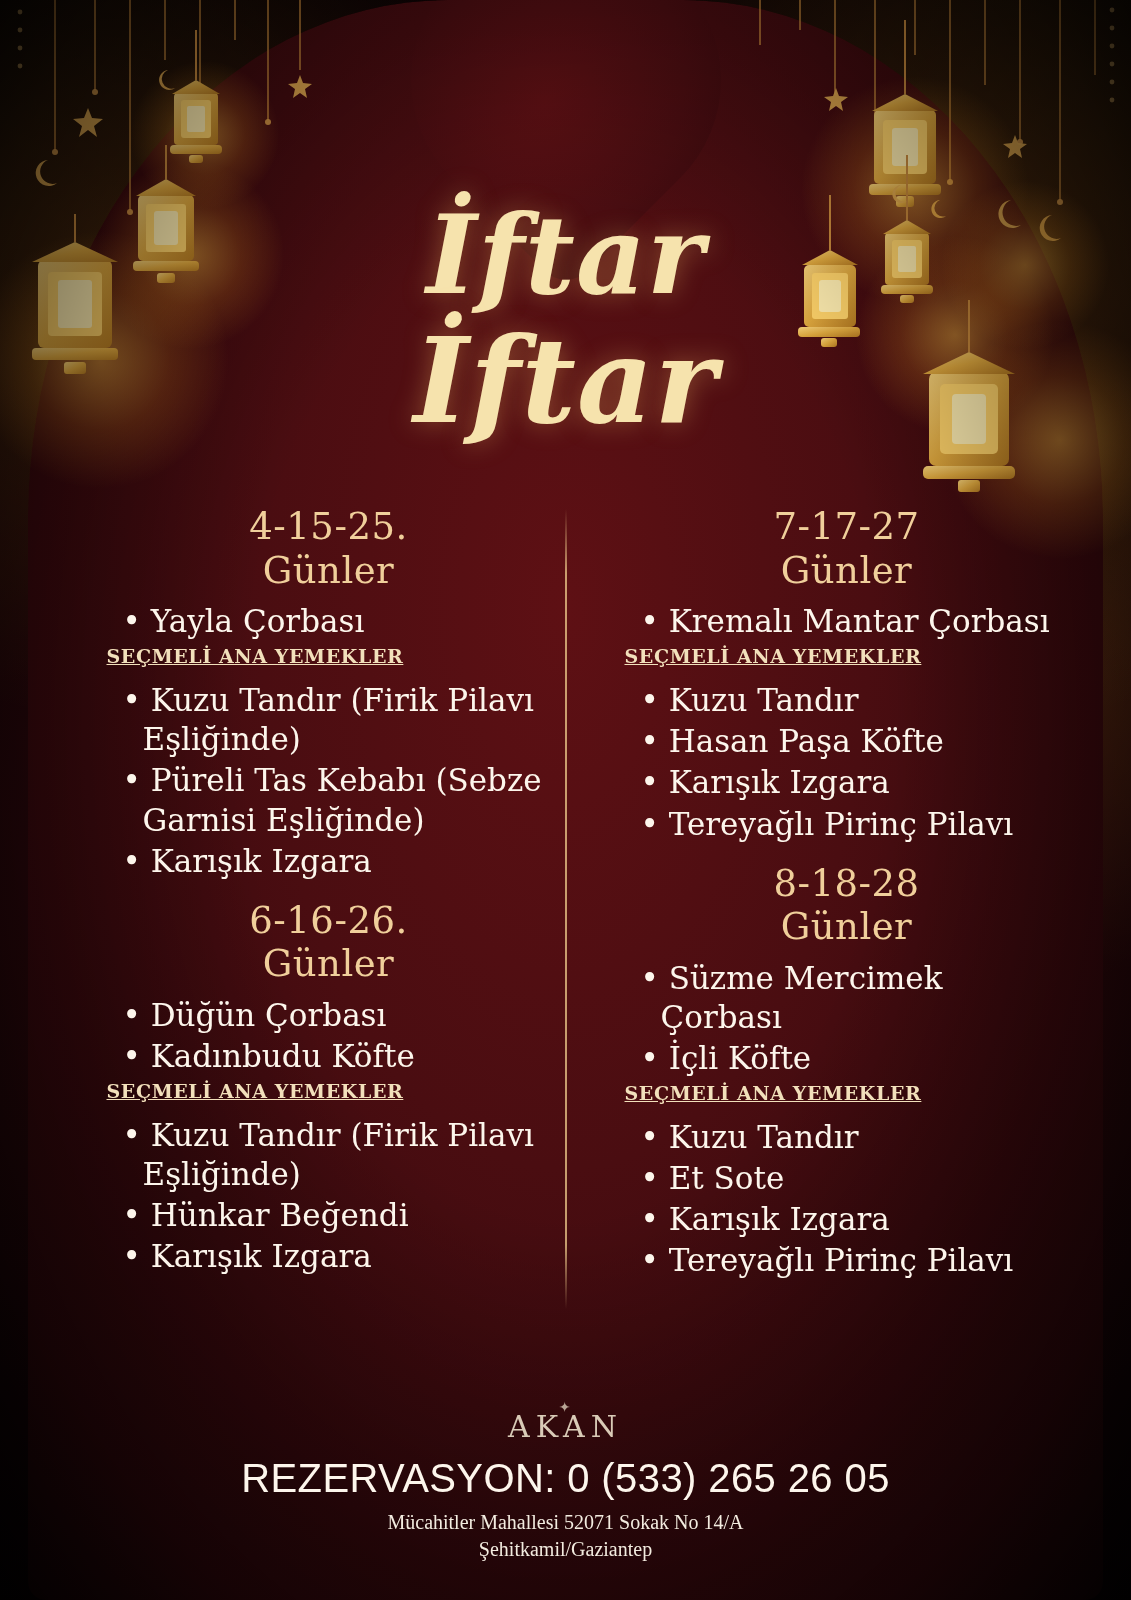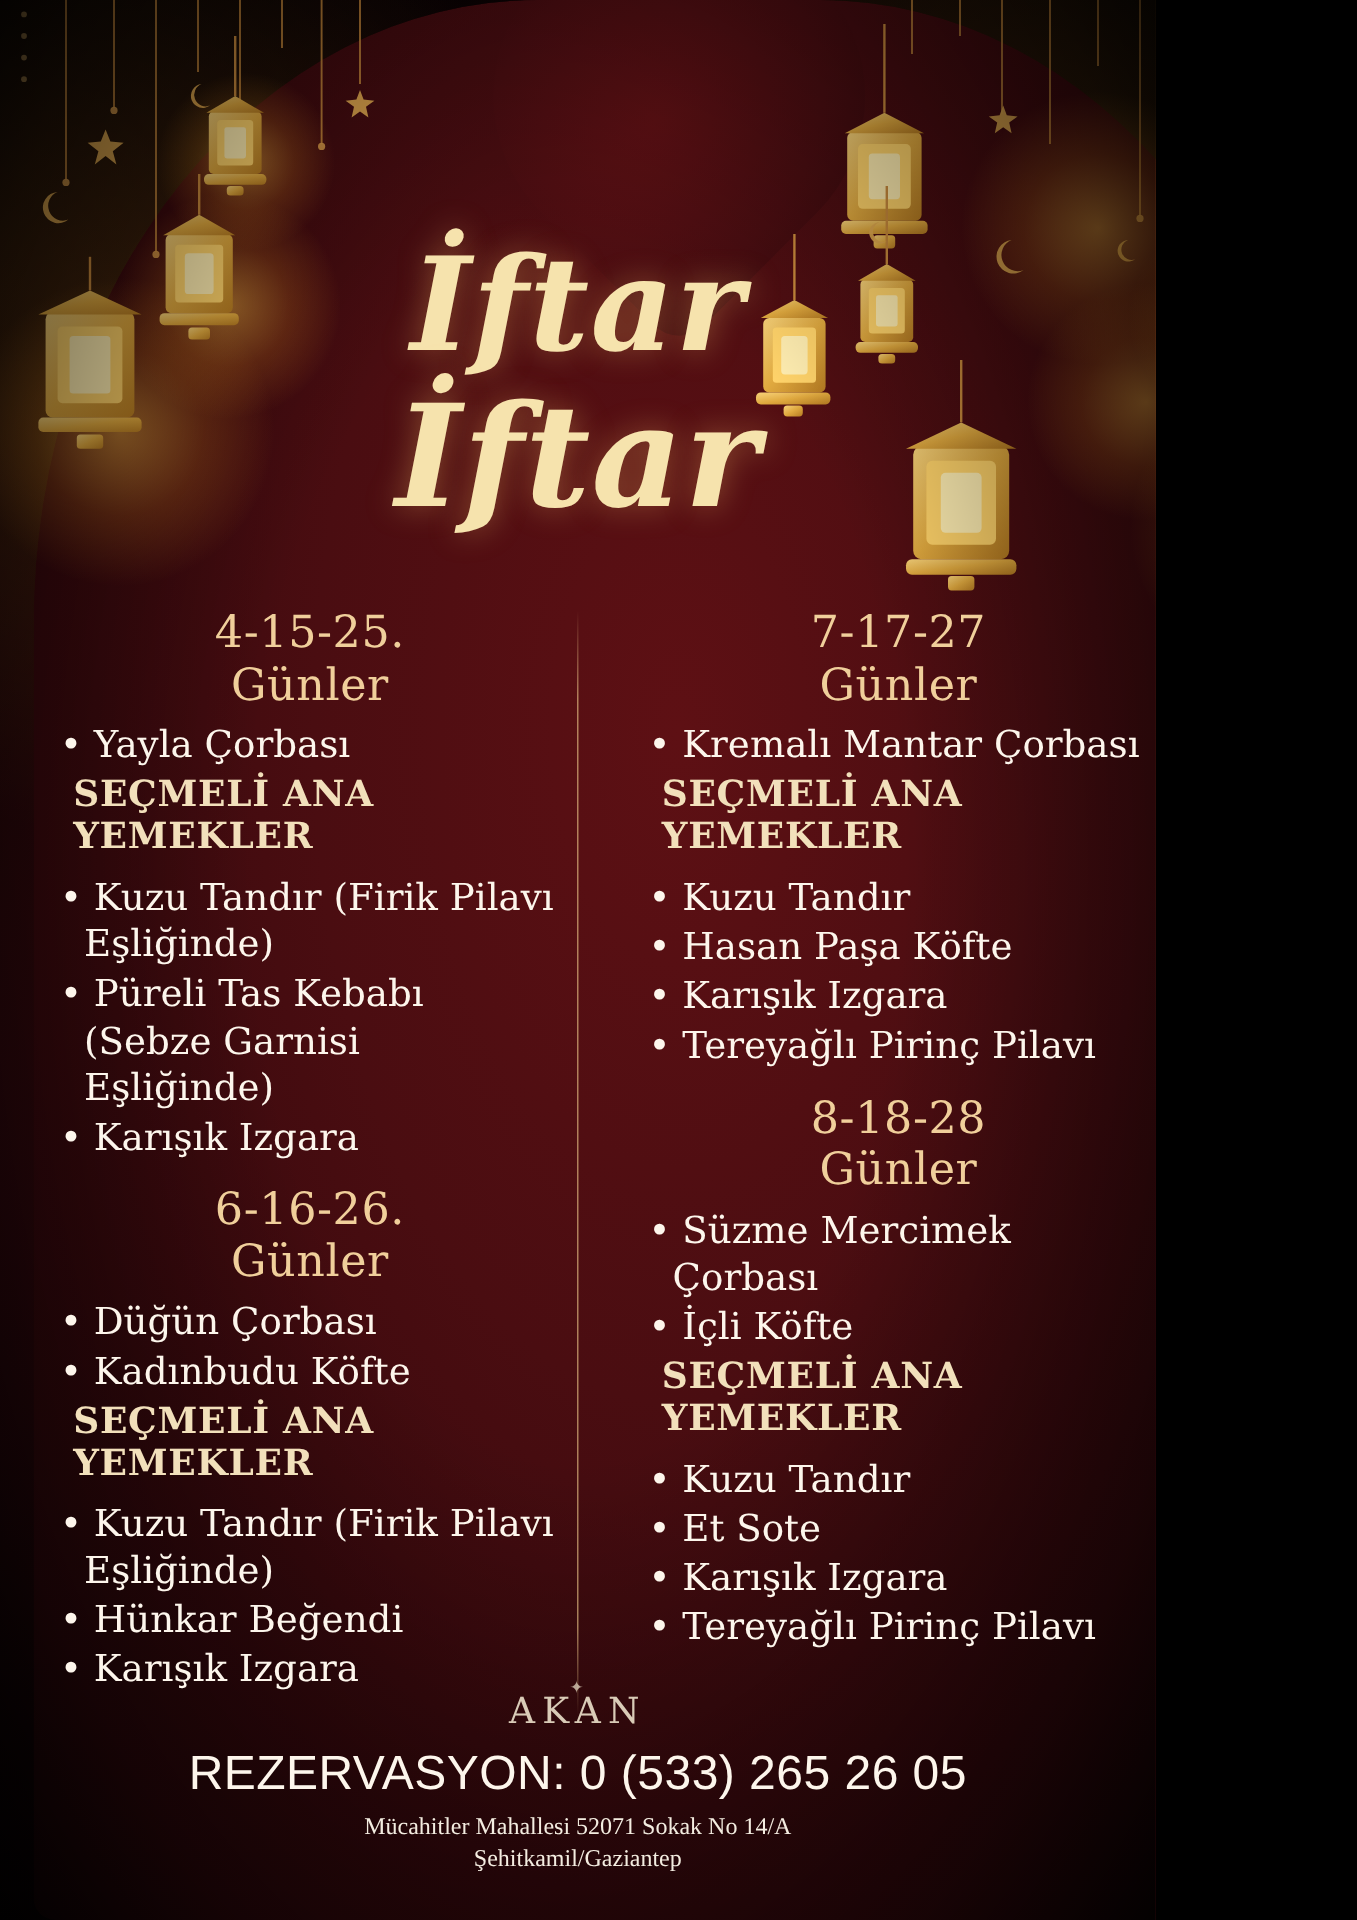--- a/index.html
+++ b/index.html
@@ -5,21 +5,21 @@
   html, body {
     margin: 0;
     padding: 0;
     background: #000;
   }
   body {
     font-family: "Liberation Serif", serif;
   }
   .poster {
     position: relative;
-    width: 963px;
+    width: 1131px;
     height: 1600px;
     overflow: hidden;
     background:
       radial-gradient(circle at 10% 18%, rgba(255,170,40,0.20) 0%, rgba(255,170,40,0.0) 26%),
       radial-gradient(circle at 88% 16%, rgba(255,170,40,0.22) 0%, rgba(255,170,40,0.0) 28%),
       radial-gradient(circle at 93% 42%, rgba(255,170,40,0.18) 0%, rgba(255,170,40,0.0) 22%),
       radial-gradient(circle at 50% 55%, #4a0d10 0%, #2d070b 45%, #130305 72%, #050102 100%),
       #000;
   }
   
@@ -123,31 +123,32 @@
   ul.items {
     list-style: none;
     margin: 0 0 4px 0;
     padding: 0;
   }
   ul.items li {
     color: #fdf6ec;
     font-family: "DejaVu Serif", serif;
     font-size: 31px;
     line-height: 1.26;
-    margin: 0 0 2px 0;
+    margin: 0 0 2px 16px;
     text-indent: -20px;
     padding-left: 20px;
   }
   .subhead {
     color: #f2e0bb;
     font-family: "DejaVu Serif", serif;
     font-weight: 700;
-    font-size: 30px;
+    font-size: 19px;
     letter-spacing: 0.6px;
-    margin: 4px 0 14px 11px;
+    margin: 4px 0 14px 0;
+    text-decoration: underline;
   }
   .block { margin-bottom: 18px; }
 
   
   .footer {
     position: absolute;
     left: 0;
     bottom: 36px;
     width: 100%;
     text-align: center;

